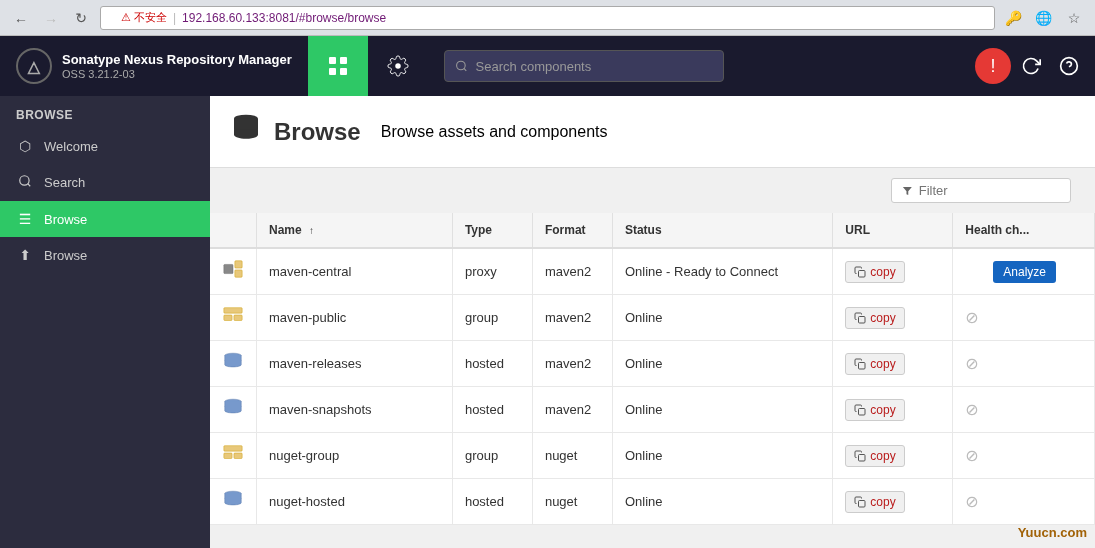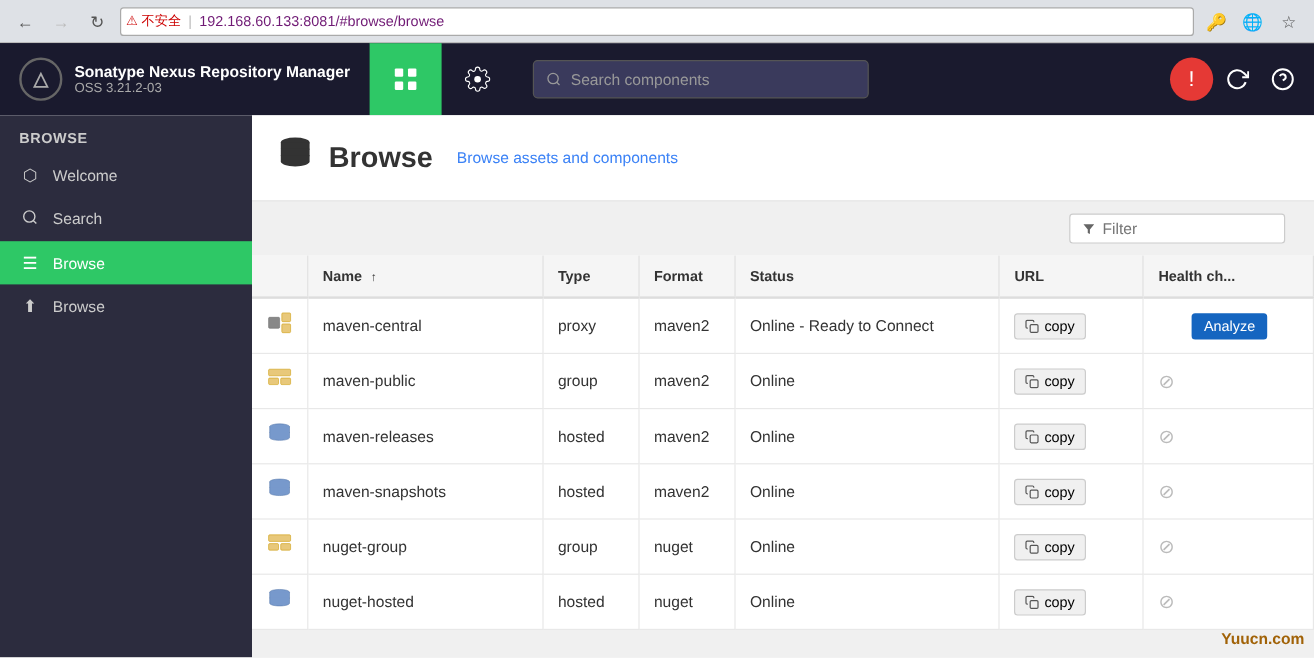--- a/index.html
+++ b/index.html
@@ -23,21 +23,21 @@
     }
     .browser-nav-btn:disabled { color: #bbb; cursor: default; }
     .browser-address-bar {
       flex: 1;
       height: 24px;
       background: white;
       border: 1px solid #aaa;
       border-radius: 3px;
       display: flex;
       align-items: center;
-      padding: 0 4px;
+      padding: 0 20px;
       font-size: 12px;
       color: #333;
       gap: 6px;
     }
     .security-warning { color: #c00; font-size: 11px; }
     .address-text { color: #701a75; font-size: 12px; }
     .browser-icons { display: flex; gap: 8px; align-items: center; }
     .browser-icon-btn {
       width: 22px; height: 22px;
       background: none; border: none;
@@ -198,22 +198,22 @@
     }
     .content-header-icon {
       font-size: 28px; color: #333;
     }
     .content-header-title {
       font-size: 24px;
       font-weight: bold;
       color: #333;
     }
     .content-header-subtitle {
-      font-size: 13px;
-      color: #3b82f6;
+      font-size: 16px;
+      color: #000000;
       margin-left: 8px;
     }
 
     
     .filter-bar {
       display: flex;
       justify-content: flex-end;
       padding: 10px 24px;
       background: #f0f0f0;
     }
@@ -275,21 +275,21 @@
     .copy-btn {
       display: inline-flex;
       align-items: center;
       gap: 4px;
       background: #f0f0f0;
       border: 1px solid #ccc;
       border-radius: 3px;
       padding: 3px 8px;
       font-size: 12px;
       cursor: pointer;
-      color: #000000;
+      color: #b91c1c;
     }
 
     .analyze-btn {
       background: #1565c0;
       color: white;
       border: none;
       border-radius: 3px;
       padding: 4px 10px;
       font-size: 12px;
       cursor: pointer;

